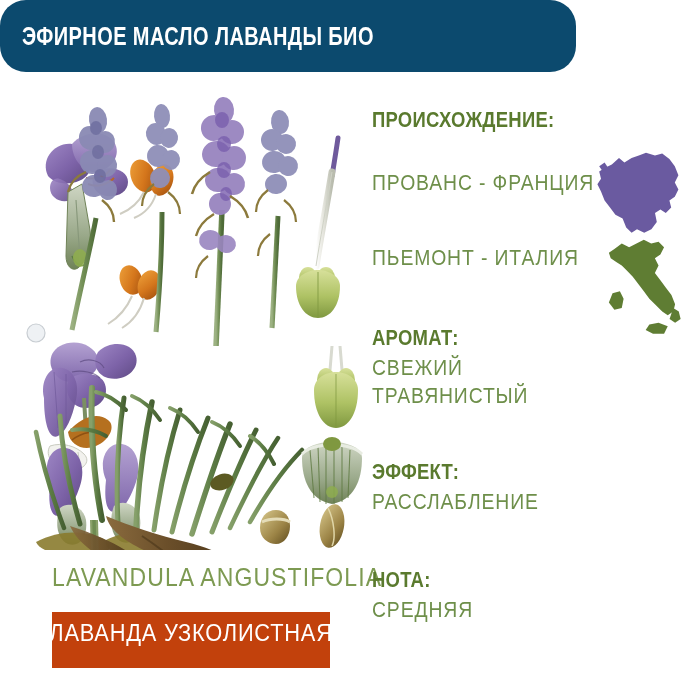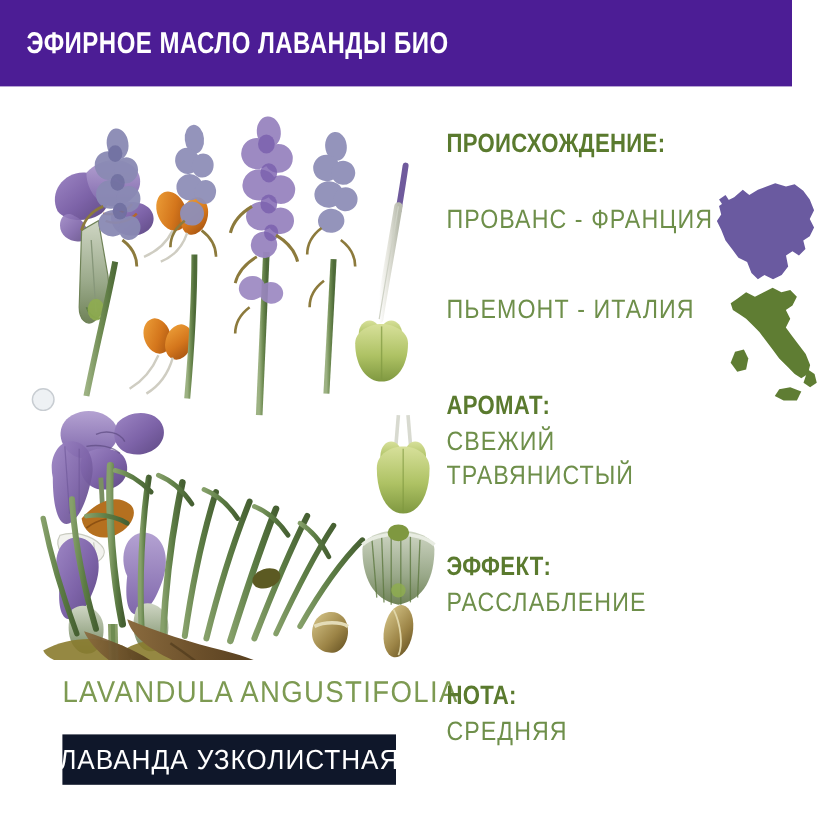--- a/index.html
+++ b/index.html
@@ -10,22 +10,23 @@
   }
   .poster{
     position:relative;
     width:700px;height:700px;
     background:#ffffff;
     overflow:hidden;
   }
 
   
   .header{
-    position:absolute;left:0;top:0;width:660px;height:72px;
-    background:#4c1d95;
+    position:absolute;left:0;top:0;width:576px;height:72px;
+    background:#0c4a6e;
+    border-radius:26px;
   }
   .header-title{
     position:absolute;left:22px;top:22px;
     color:#ffffff;
     font-size:25px;
     font-weight:bold;
     letter-spacing:0.5px;
     transform:scaleX(.80);
     transform-origin:left center;
     white-space:nowrap;
@@ -43,22 +44,22 @@
     position:absolute;left:52px;top:563px;
     font-size:25px;
     color:#7d9a52;
     letter-spacing:1.2px;
     transform:scaleX(.92);
     transform-origin:left center;
     white-space:nowrap;
   }
   .badge{
     position:absolute;left:52px;top:612px;
-    width:278px;height:42px;
-    background:#0f172a;
+    width:278px;height:56px;
+    background:#c2410c;
     text-align:center;
   }
   .badge-label{
     position:absolute;left:0;top:0;
     width:278px;height:42px;
     display:flex;align-items:center;justify-content:center;
     color:#ffffff;
     font-size:23px;
     letter-spacing:0.8px;
     transform:scaleX(.95);

